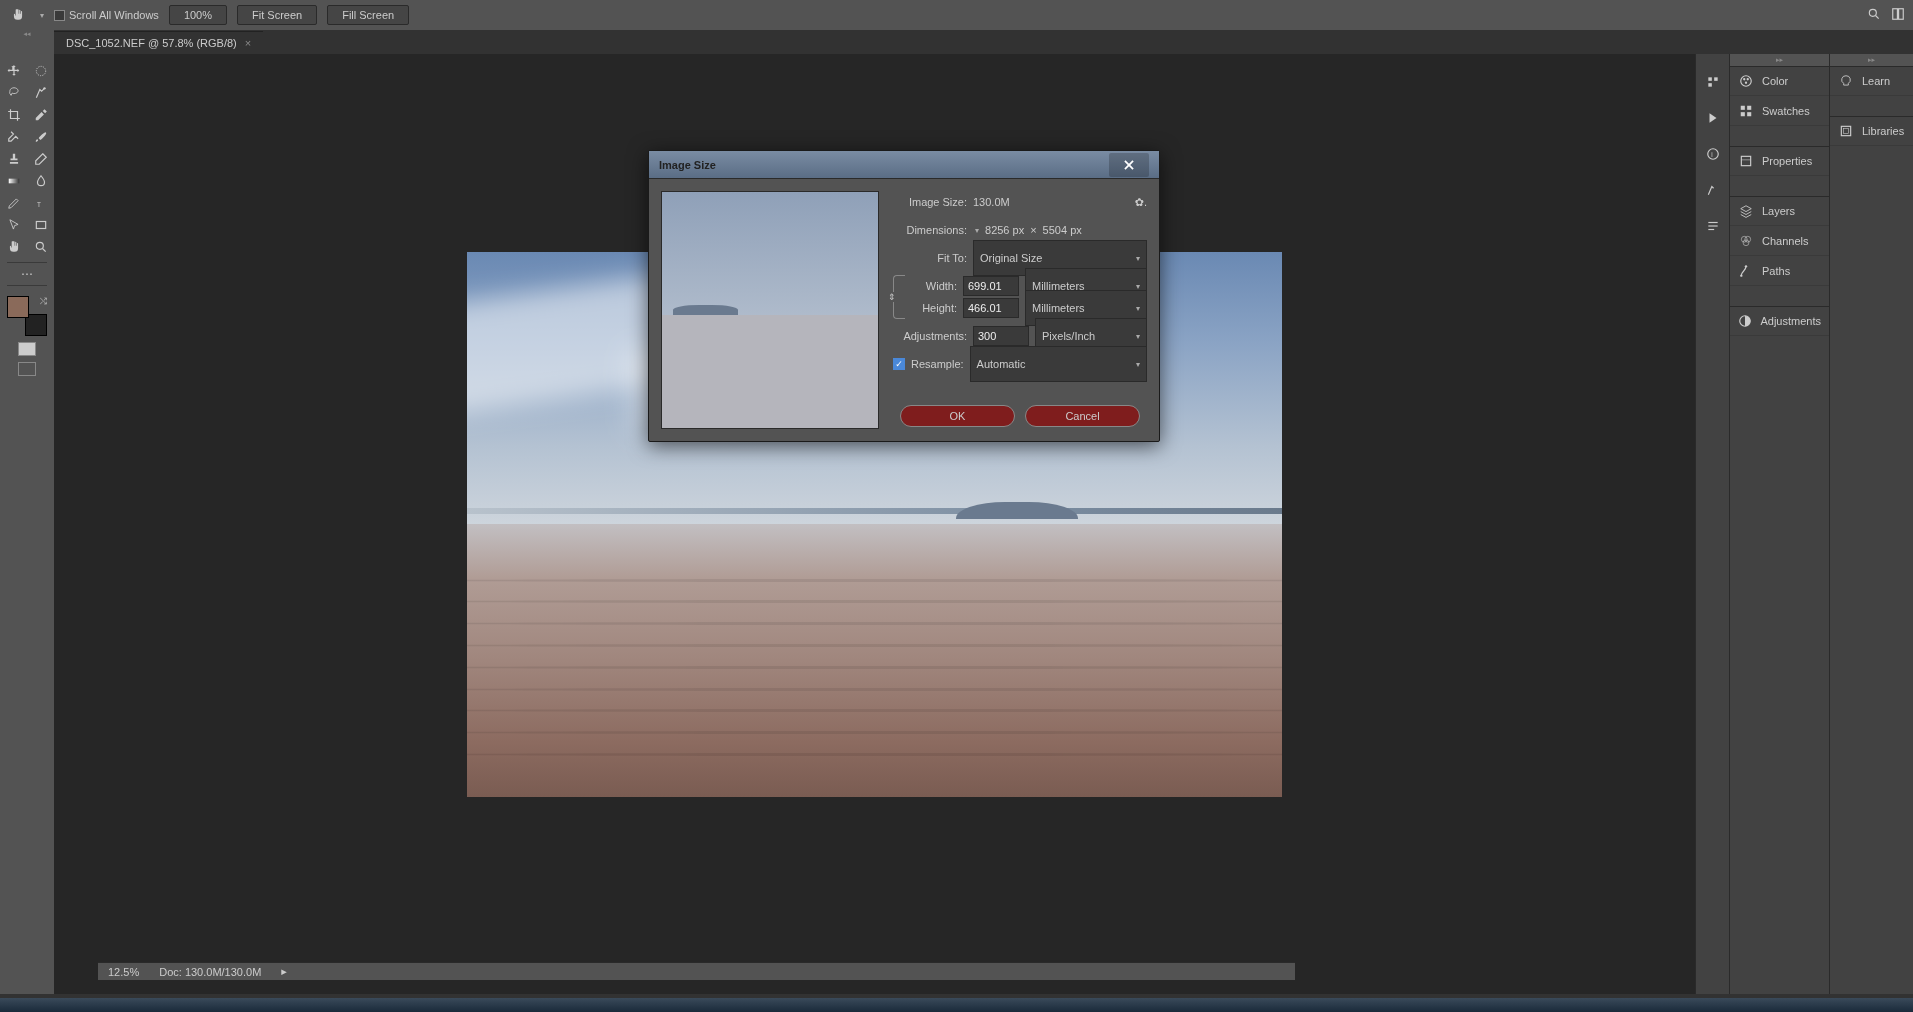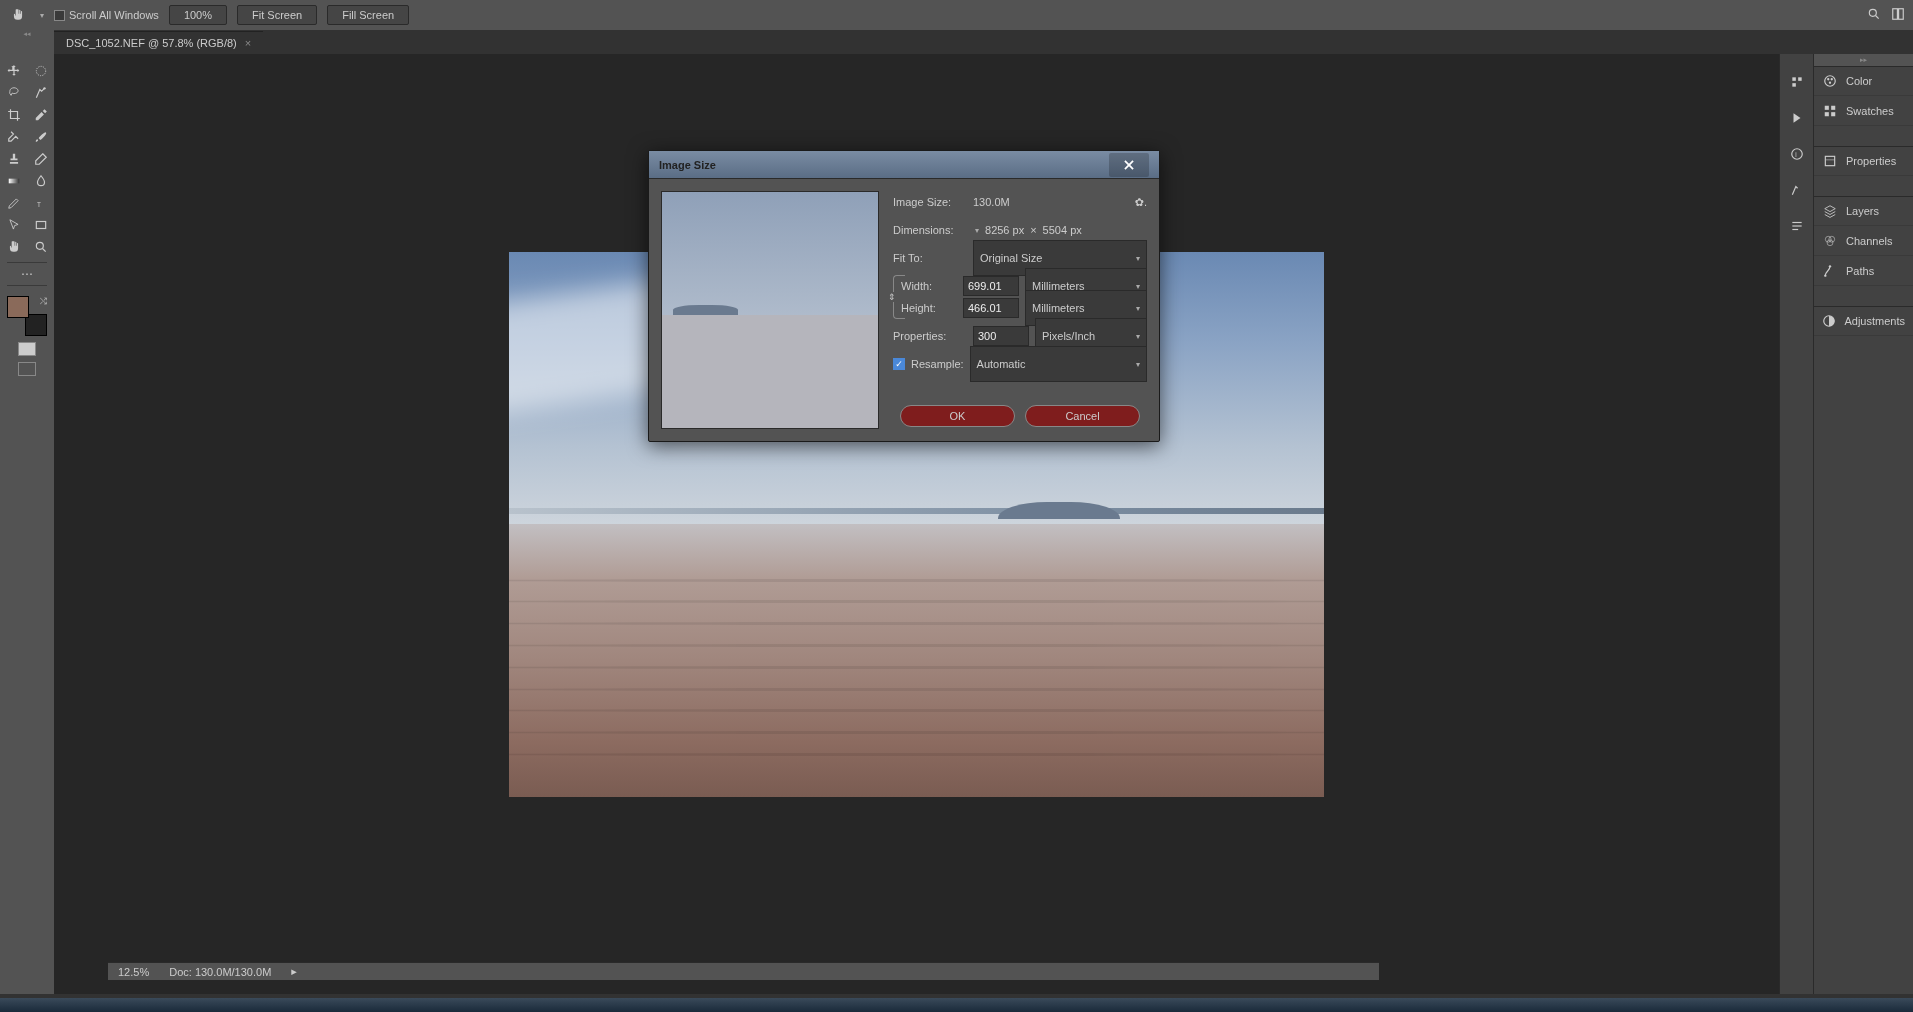--- a/index.html
+++ b/index.html
@@ -40,33 +40,33 @@
 
 .right-panels{display:flex;background:#8b5cf6}
 .collapsed-col{width:34px;background:#424242;display:flex;flex-direction:column;align-items:center;padding-top:20px;gap:20px;border-left:1px solid #2a2a2a}
 .panel-col{width:90px;background:#424242;border-left:1px solid #2a2a2a}
 .panel-item{height:30px;display:flex;align-items:center;padding:0 8px;gap:8px;cursor:pointer;border-bottom:1px solid #3a3a3a}
 .panel-item.first{border-top:1px solid #2a2a2a}
 .panel-header{height:12px;background:#535353;display:flex;align-items:center;justify-content:center}
 .panel-header .tri{font-size:7px;color:#888}
 .panel-icon{width:16px;height:16px;display:flex;align-items:center;justify-content:center}
 
-.status-bar{height:18px;background:#535353;display:flex;align-items:center;padding:0 10px;gap:20px;font-size:10px;border-top:1px solid #2a2a2a;position:absolute;bottom:14px;left:54px;right:400px}
+.status-bar{height:18px;background:#535353;display:flex;align-items:center;padding:0 10px;gap:20px;font-size:10px;border-top:1px solid #2a2a2a;position:absolute;bottom:14px;left:44px;right:400px}
 
 .dialog{position:absolute;left:648px;top:150px;width:512px;background:#535353;border:1px solid #1a1a1a;box-shadow:0 4px 20px rgba(0,0,0,0.6);border-radius:2px}
 .dialog-title{height:28px;background:linear-gradient(180deg,#7a8ca3 0%,#5a6d85 100%);display:flex;align-items:center;padding:0 10px;border-bottom:1px solid #2a2a2a}
 .dialog-close{margin-left:auto;width:40px;height:24px;background:rgba(0,0,0,0.2);display:flex;align-items:center;justify-content:center;cursor:pointer;border-radius:2px}
 .dialog-body{padding:12px;display:flex;gap:14px}
 .preview{width:218px;height:238px;border:1px solid #2a2a2a;background:#9ca8b8;position:relative;overflow:hidden}
 .preview .psky{position:absolute;top:0;left:0;right:0;height:55%;background:linear-gradient(180deg,#8fa0b8 0%,#b0bccc 100%)}
 .preview .pland{position:absolute;top:48%;left:5%;width:30%;height:5%;background:#6a7a8f;border-radius:40% 40% 0 0}
 .preview .pwater{position:absolute;top:52%;left:0;right:0;bottom:0;background:#b5b5bc}
 .form{flex:1;display:flex;flex-direction:column;gap:6px}
 .form-row{display:flex;align-items:center;height:22px;gap:6px}
-.form-label{width:74px;text-align:left}
+.form-label{width:74px;text-align:right}
 .text-input{width:56px;height:20px;background:#3a3a3a;border:1px solid #2a2a2a;padding:0 4px;color:#eee;text-align:left}
 .select{flex:1;height:36px;background:#3a3a3a;border:1px solid #2a2a2a;padding:0 6px;display:flex;align-items:center;justify-content:space-between;cursor:pointer;min-width:96px}
 .link-bracket{width:12px;height:44px;border-left:1px solid #888;border-top:1px solid #888;border-bottom:1px solid #888;border-radius:4px 0 0 4px;margin-right:-4px;position:relative}
 .link-icon{position:absolute;left:-6px;top:50%;transform:translateY(-50%);font-size:9px;background:#535353}
 .dialog-buttons{display:flex;gap:10px;justify-content:center;margin-top:24px;grid-column:1/3}
 .dlg-btn{width:115px;height:22px;background:#7f1d1d;border:1px solid #888;border-radius:11px;display:flex;align-items:center;justify-content:center;cursor:pointer}
 .gear-btn{margin-left:auto;cursor:pointer}
 .chk{width:12px;height:12px;background:#4a88d8;display:flex;align-items:center;justify-content:center;font-size:9px;color:#fff}
 .taskbar{position:absolute;bottom:0;left:0;right:0;height:14px;background:linear-gradient(180deg,#3a4a5a 0%,#1a2a3a 100%)}
 svg{width:14px;height:14px;fill:#ccc}
@@ -376,20 +376,43 @@
       <div class="panel-item first">
           <span class="panel-icon">
             <svg viewBox="0 0 24 24">
               <circle cx="12" cy="12" r="9" fill="none" stroke="#ccc" stroke-width="2"></circle>
               <path d="M12 3a9 9 0 010 18z"></path>
             </svg>
           </span>
           <span>Adjustments</span>
         </div>
     </div>
+    <div class="panel-col" style="width:84px">
+      <div class="panel-header">
+          <span class="tri">▸▸</span>
+        </div>
+      <div class="panel-item first">
+          <span class="panel-icon">
+            <svg viewBox="0 0 24 24">
+              <path d="M12 3a7 7 0 00-4 13v3h8v-3a7 7 0 00-4-13z" fill="none" stroke="#ccc" stroke-width="1.5"></path>
+            </svg>
+          </span>
+          <span>Learn</span>
+        </div>
+      <div style="height:20px"></div>
+      <div class="panel-item first">
+          <span class="panel-icon">
+            <svg viewBox="0 0 24 24">
+              <rect x="4" y="4" width="16" height="16" fill="none" stroke="#ccc" stroke-width="2"></rect>
+              <rect x="8" y="8" width="8" height="8" fill="none" stroke="#ccc"></rect>
+            </svg>
+          </span>
+          <span>Libraries</span>
+        </div>
+    </div>
   </div>
 </div>
 
 <div class="dialog">
   <div class="dialog-title">
     <span style="color:#222;font-weight:bold">Image Size</span>
     <div class="dialog-close">
       <svg viewBox="0 0 24 24">
           <line x1="5" y1="5" x2="19" y2="19" stroke="#fff" stroke-width="3"></line>
           <line x1="19" y1="5" x2="5" y2="19" stroke="#fff" stroke-width="3"></line>
@@ -439,21 +462,21 @@
             <span class="form-label" style="width:56px">Height:</span>
             <input class="text-input" value="466.01" style="">
             <div class="select">
                 <span>Millimeters</span>
                 <span class="chev">▾</span>
               </div>
           </div>
         </div>
       </div>
       <div class="form-row">
-        <span class="form-label">Properties:</span>
+        <span class="form-label">Adjustments:</span>
         <input class="text-input" value="300" style="">
         <div class="select">
             <span>Pixels/Inch</span>
             <span class="chev">▾</span>
           </div>
       </div>
       <div class="form-row">
         <span class="chk">✓</span>
         <span>Resample:</span>
         <div class="select">

